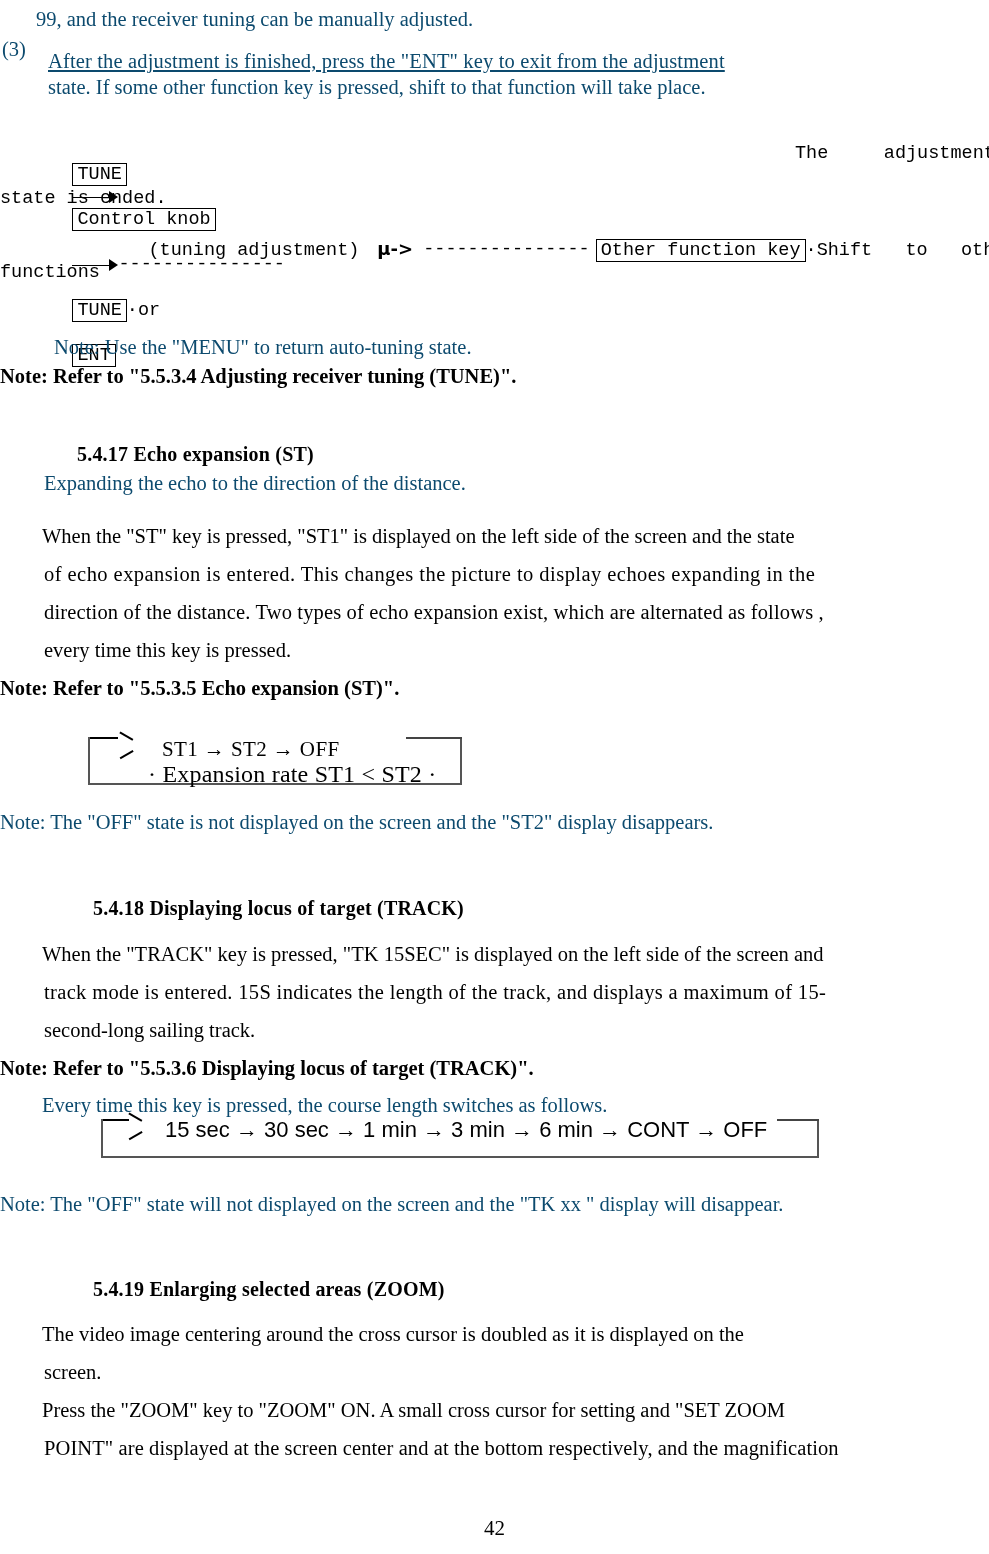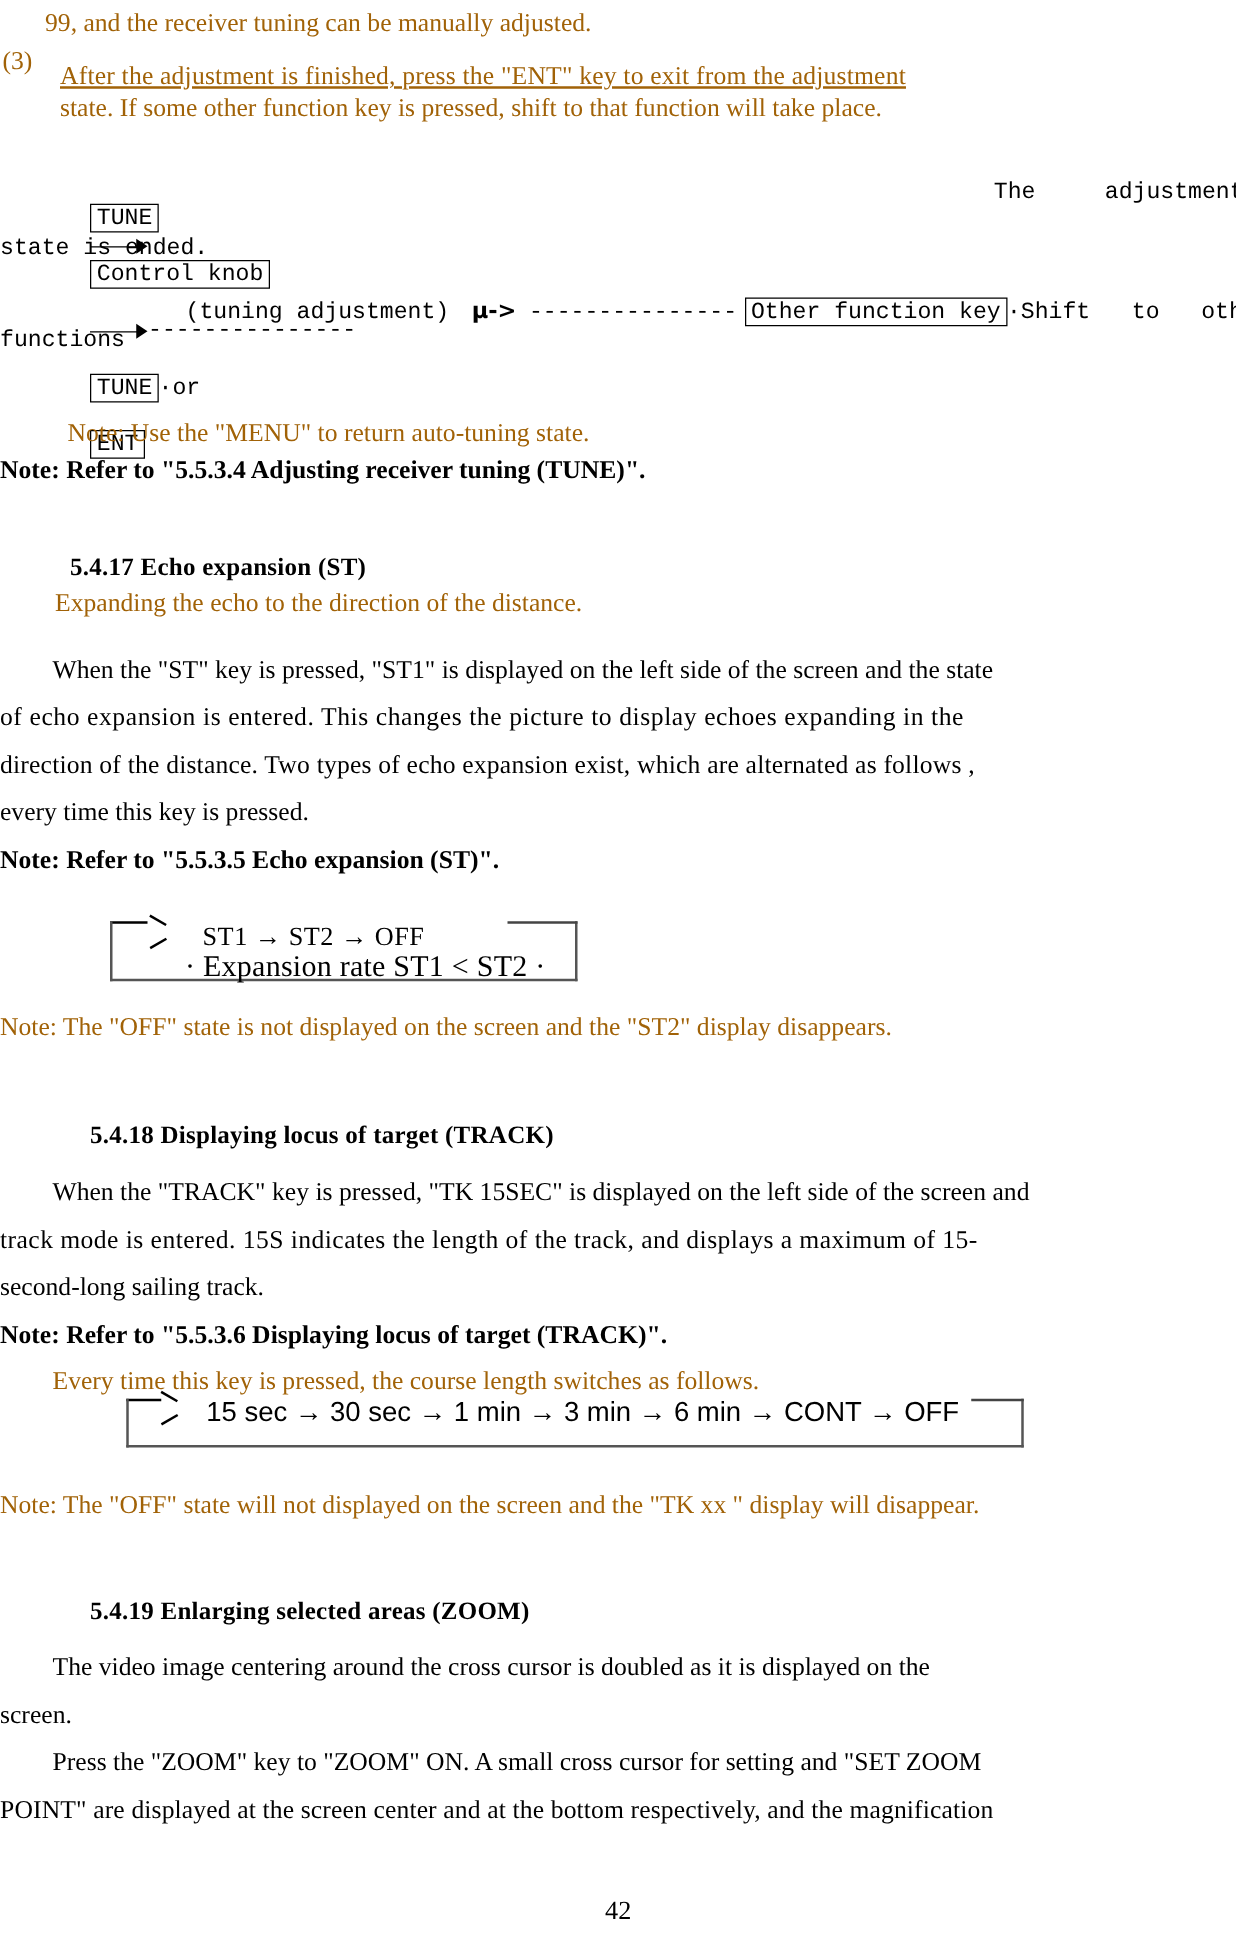--- a/index.html
+++ b/index.html
@@ -20,47 +20,48 @@
     width: 989px;
     height: 1554px;
   }
 
   
   .body-text {
     position: absolute;
     font-family: "Liberation Serif", serif;
     font-size: 20.5px;
     line-height: 38px;
-    color: #a16207;
+    color: #0c4a6e;
     white-space: nowrap;
   }
   .justified {
     position: absolute;
     font-family: "Liberation Serif", serif;
     font-size: 20.5px;
     line-height: 38px;
     text-align: justify;
     color: #000;
   }
-  .justified > span { display: block; }
+  .justified > span { display: block; padding-left: 44px; }
   .bold-note {
     position: absolute;
     font-family: "Liberation Serif", serif;
     font-weight: bold;
     font-size: 20.5px;
     line-height: 38px;
     white-space: nowrap;
   }
   .heading {
     position: absolute;
     font-family: "Liberation Serif", serif;
     font-weight: bold;
     font-size: 20px;
     letter-spacing: 0.2px;
     white-space: nowrap;
+    margin-left: 21px;
   }
 
   
   .mono {
     position: absolute;
     font-family: "Liberation Mono", "DejaVu Sans Mono", monospace;
     font-size: 18.5px;
     line-height: 22px;
     white-space: pre;
     color: #000;

